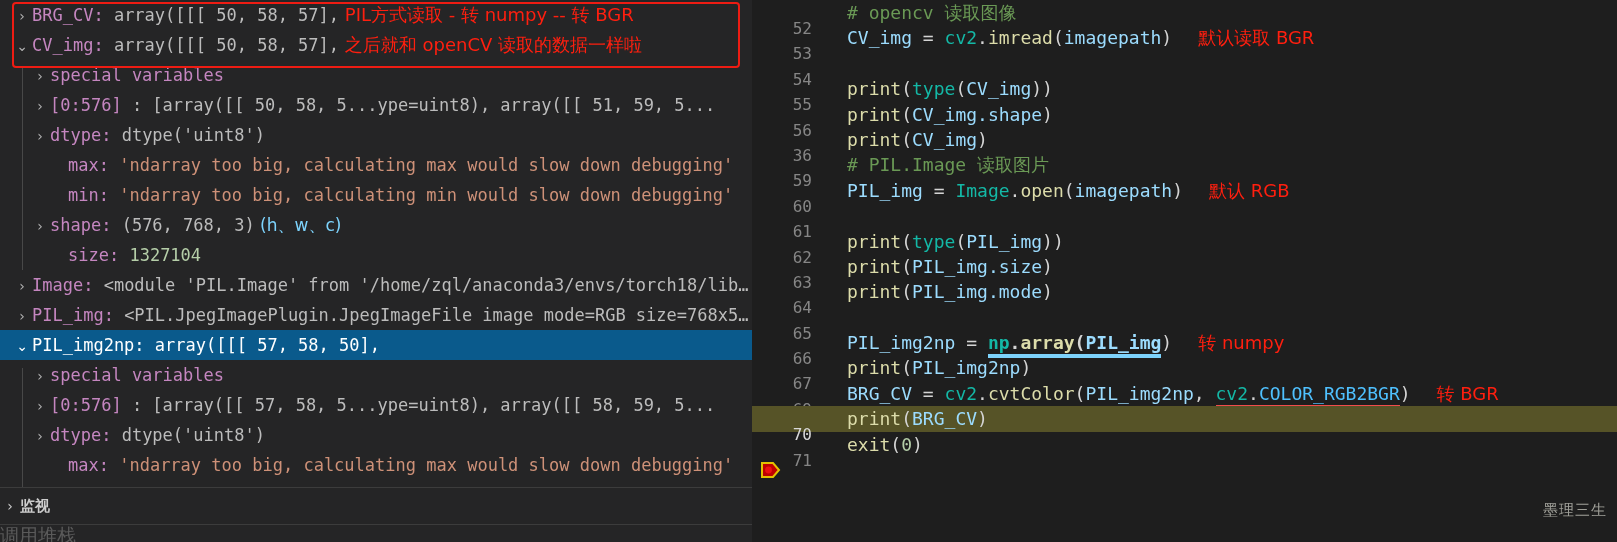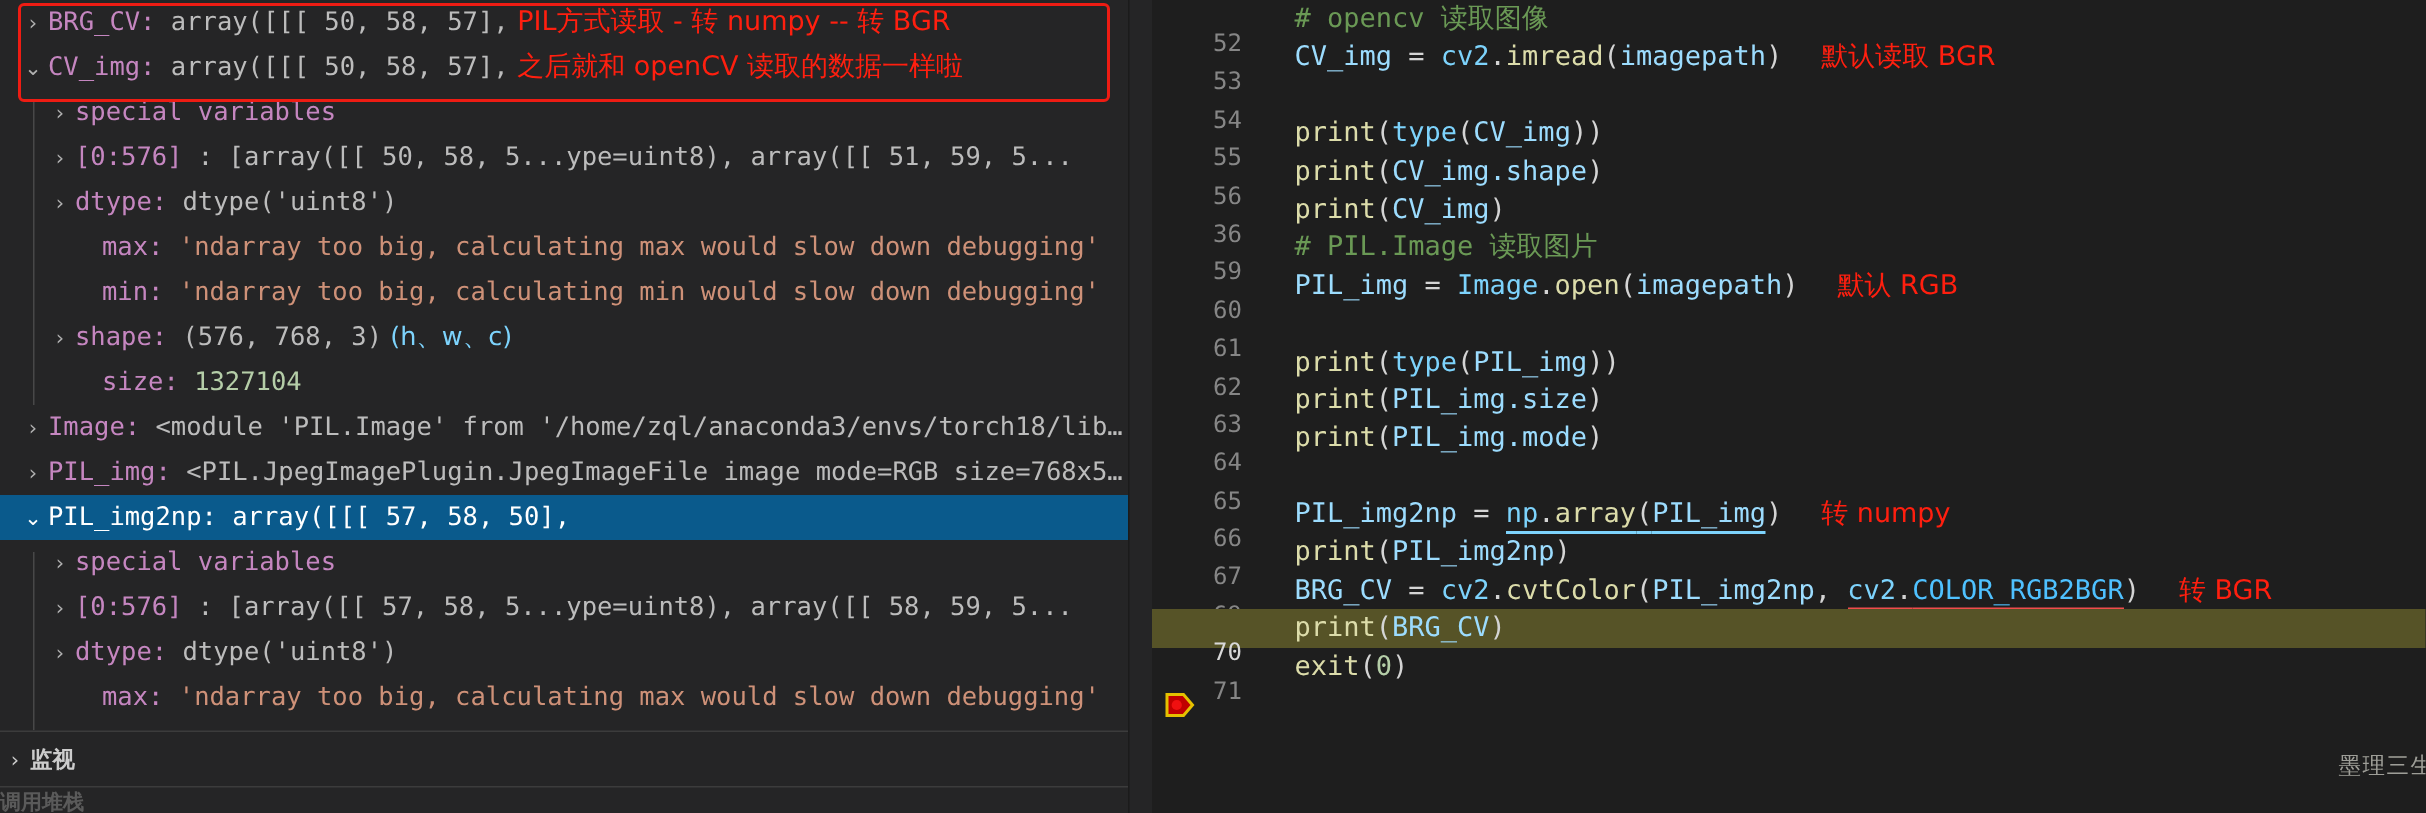--- a/index.html
+++ b/index.html
@@ -12,21 +12,20 @@
     height: 542px;
     overflow: hidden;
     font-family: "DejaVu Sans Mono", monospace;
   }
   #app {
     position: relative;
     width: 1294px;
     height: 542px;
     display: flex;
     background: #252526;
-    gap: 16px;
   }
 
   
   #debug-panel {
     position: relative;
     width: 752px;
     height: 542px;
     background: #252526;
     overflow: hidden;
     flex: 0 0 752px;
@@ -145,25 +144,24 @@
     height: 1px;
     background: #3c3c3c;
   }
   #watch-ghost {
     position: absolute;
     left: 0; top: 38px;
     width: 752px;
     height: 17px;
     line-height: 20px;
     color: #5a5a5a;
-    font-size: 14px;
+    font-size: 19px;
     font-family: "DejaVu Sans", sans-serif;
     overflow: hidden;
     white-space: nowrap;
-    font-weight: bold;
   }
 
   
   #editor {
     position: relative;
     width: 865px;
     height: 542px;
     background: #1e1e1e;
     flex: 0 0 865px;
     overflow: hidden;
@@ -196,28 +194,29 @@
   }
   .codetxt {
     display: inline-block;
     vertical-align: top;
     padding-left: 17px;
   }
   
   .t-com   { color: #6A9955; }
   .t-var   { color: #9CDCFE; }
   .t-fn    { color: #DCDCAA; }
-  .t-mod   { color: #7dd3fc; }
+  .t-mod   { color: #14b8a6; }
   .t-const { color: #4FC1FF; }
   .t-punc  { color: #d4d4d4; }
   .t-op    { color: #d4d4d4; }
   .t-num   { color: #b5cea8; }
   .squig-warn {
-    border-bottom: 2px solid #7dd3fc;
+    border-bottom: 4px solid #7dd3fc;
     padding-bottom: 1px;
+    font-weight: bold;
   }
   .squig-err {
     border-bottom: 2px solid #f14c4c;
     padding-bottom: 1px;
   }
   .code-ann {
     color: #ff1f0f;
     font-family: "DejaVu Sans", sans-serif;
     font-size: 18px;
     padding-left: 26px;

